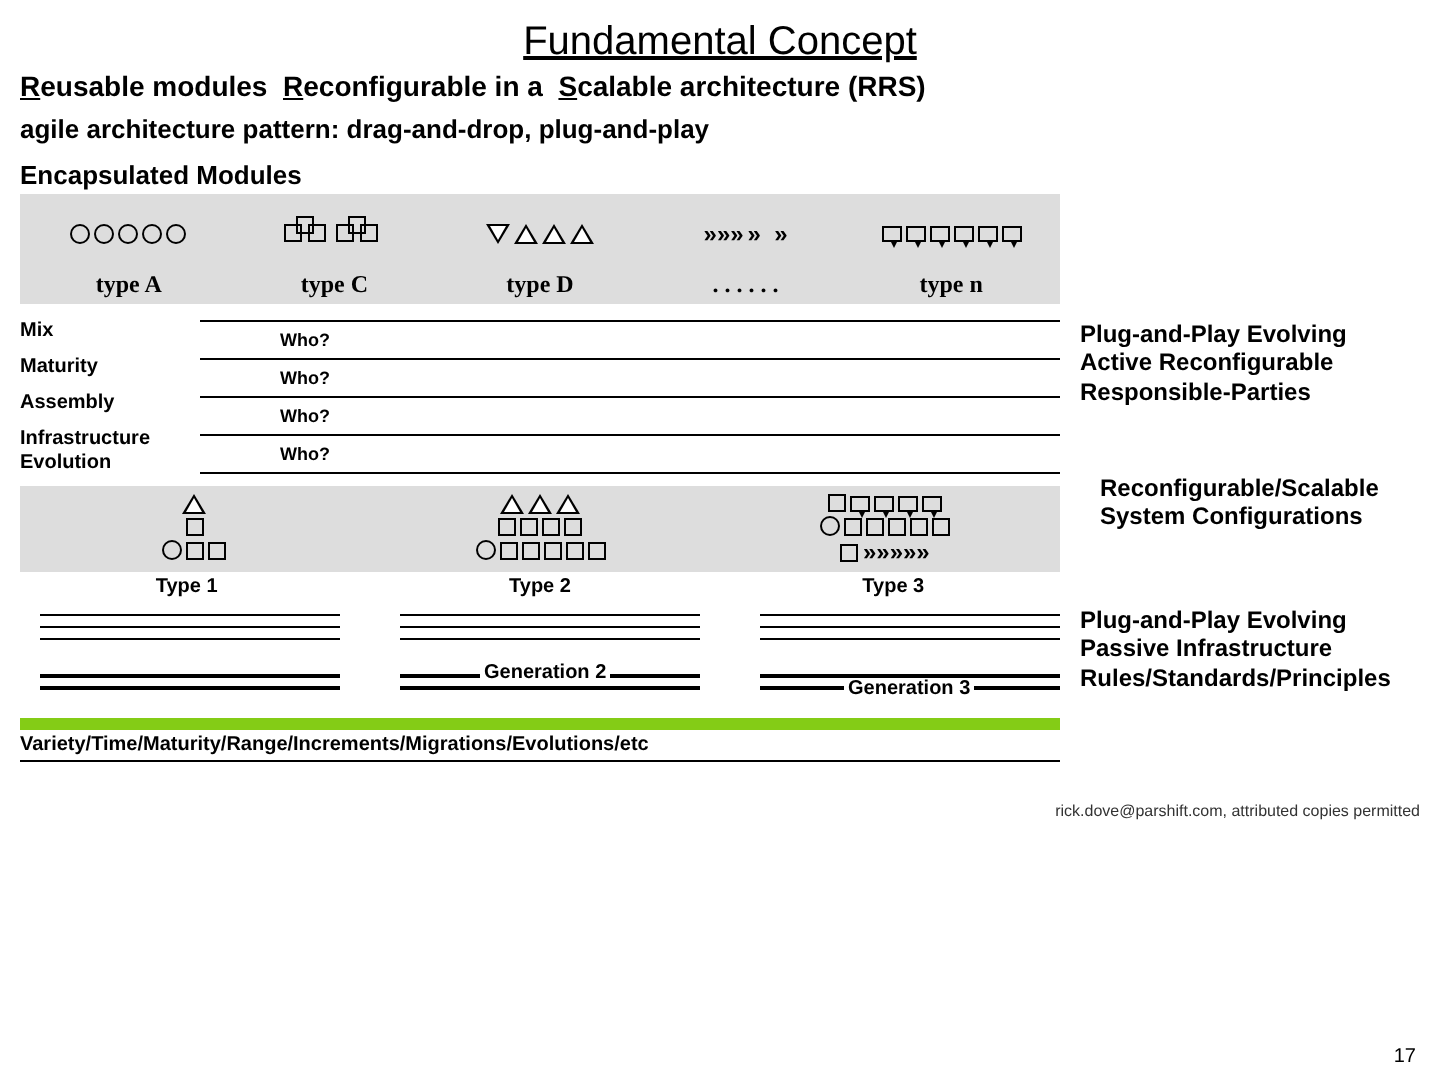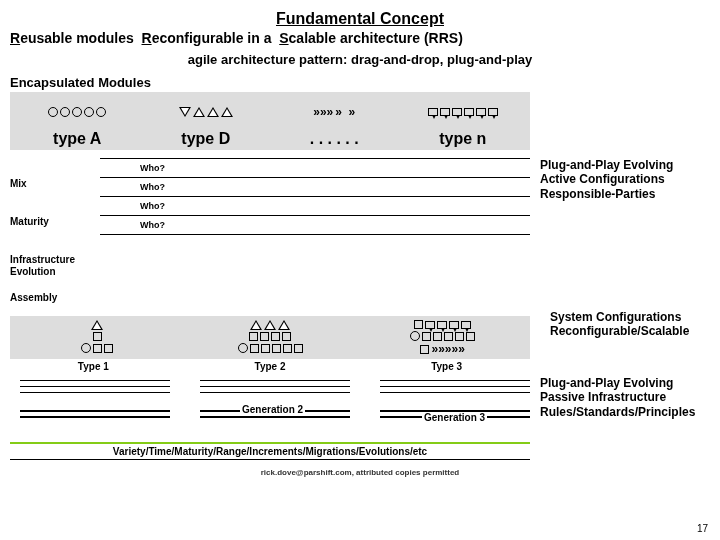--- a/index.html
+++ b/index.html
@@ -7,59 +7,59 @@
     margin: 0;
     padding: 8px 10px;
     font-family: Arial, Helvetica, sans-serif;
     font-size: 11px;
     color: #000;
     width: 720px;
     height: 540px;
     background: #fff;
     position: relative;
   }
-  .title { text-align: center; font-size: 16px; font-weight: bold; margin: 2px 0; }
+  .title { text-align: center; font-size: 20px; font-weight: normal; margin: 2px 0; }
   .title .underline { text-decoration: underline; }
   .subtitle { text-align: left; font-size: 14px; font-weight: bold; margin: 2px 0 6px; }
   .subtitle .u { text-decoration: underline; }
-  .subtitle2 { text-align: center; font-size: 13px; font-weight: bold; margin: 0 0 8px; }
+  .subtitle2 { font-size: 13px; font-weight: bold; margin: 0 0 8px; }
   .section-label { font-size: 13px; font-weight: bold; margin-bottom: 2px; }
   .row { display: flex; align-items: flex-start; gap: 10px; }
   .modules-band {
     background: #ddd;
     display: flex;
     gap: 6px;
     padding: 4px 6px 2px;
     flex: 0 0 520px;
   }
   .module-bin {
     flex: 1;
     display: flex;
     flex-direction: column;
     align-items: center;
   }
   .shapes-row { display: flex; flex-wrap: wrap; gap: 2px; justify-content: center; min-height: 32px; align-items: center; }
-  .bin-label { font-size: 16px; font-weight: bold; margin-top: 2px; }
+  .bin-label { font-size: 12px; font-weight: bold; margin-top: 2px; font-family: Liberation Serif, serif; }
   .shape { display: inline-block; }
   .circle { width: 10px; height: 10px; border: 1.5px solid #000; border-radius: 50%; }
   .square { width: 9px; height: 9px; border: 1.5px solid #000; }
   .squares-cluster { position: relative; width: 24px; height: 18px; }
   .squares-cluster .square { position: absolute; }
   .triangle-up { width: 0; height: 0; border-left: 6px solid transparent; border-right: 6px solid transparent; border-bottom: 10px solid #000; position: relative; }
   .triangle-up::after { content:""; position:absolute; left:-4px; top:2px; width:0; height:0; border-left:4px solid transparent; border-right:4px solid transparent; border-bottom:7px solid #fff; }
   .triangle-down { width: 0; height: 0; border-left: 6px solid transparent; border-right: 6px solid transparent; border-top: 10px solid #000; position: relative; }
   .triangle-down::after { content:""; position:absolute; left:-4px; bottom:2px; width:0; height:0; border-left:4px solid transparent; border-right:4px solid transparent; border-top:7px solid #fff; }
   .chevron { font-size: 12px; font-weight: bold; line-height: 1; }
   .callout { width: 10px; height: 8px; border: 1.5px solid #000; position: relative; }
   .callout::after { content:""; position:absolute; bottom:-4px; left:3px; width:0; height:0; border-left:2px solid transparent; border-right:2px solid transparent; border-top:4px solid #000; }
   .side-label { font-size: 12px; font-weight: bold; line-height: 1.2; }
   
   .infra-table { margin-top: 8px; display: flex; gap: 0; }
   .infra-left { flex: 0 0 90px; }
-  .infra-left div { font-size: 10px; font-weight: bold; height: 18px; line-height: 12px; margin-top: 20px; }
+  .infra-left div { font-size: 10px; font-weight: bold; height: 18px; line-height: 12px; }
   .infra-mid { flex: 0 0 430px; }
   .infra-line { border-top: 1px solid #000; height: 0; margin: 0; position: relative; }
   .infra-row { height: 18px; display: flex; align-items: center; }
   .who { font-size: 9px; font-weight: bold; margin-left: 40px; }
   .side-label2 { font-size: 12px; font-weight: bold; line-height: 1.2; flex: 1; padding-left: 10px; }
 
   .configs-band {
     background: #ddd;
     display: flex;
     gap: 10px;
@@ -77,29 +77,29 @@
     position: relative;
     margin-top: 4px;
   }
   .gen-line { position: absolute; border-top: 1px solid #000; height: 0; }
   .gen-label { position: absolute; font-size: 10px; font-weight: bold; background: #fff; padding: 0 2px; }
   .gen-pass-line { position: absolute; border-top: 2px solid #000; height: 0; }
   .rules-label { position: absolute; left: 530px; top: 0; font-size: 12px; font-weight: bold; line-height: 1.2; width: 170px; }
 
   .bottom-axis {
     width: 520px;
-    border-top: 2px solid #84cc16;
+    border-top: 6px solid #84cc16;
     border-bottom: 1px solid #000;
-    text-align: center;
+    text-align: left;
     font-size: 10px;
     font-weight: bold;
     padding: 2px 0;
-    margin-top: 10px;
-  }
-  .footer { text-align: center; font-size: 8px; margin-top: 8px; color: #333; font-weight: bold; }
+    margin-top: 0;
+  }
+  .footer { text-align: right; font-size: 8px; margin-top: 20px; color: #333; }
   .page-num { position: absolute; right: 12px; bottom: 6px; font-size: 10px; }
 </style>
 </head>
 <body>
 
 <div class="title">
   <span class="underline">Fundamental Concept</span>
 </div>
 <div class="subtitle">
   <span class="u">R</span><span>eusable modules</span>&nbsp;
@@ -117,20 +117,35 @@
         <span class="shape circle"></span>
         <span class="shape circle"></span>
         <span class="shape circle"></span>
         <span class="shape circle"></span>
         <span class="shape circle"></span>
       </div>
       <div class="bin-label">type A</div>
     </div>
     <div class="module-bin">
       <div class="shapes-row">
+        <span class="squares-cluster">
+          <span class="square" style="left:0;top:4px;"></span>
+          <span class="square" style="left:6px;top:0;"></span>
+          <span class="square" style="left:12px;top:4px;"></span>
+        </span>
+        <span class="squares-cluster">
+          <span class="square" style="left:0;top:4px;"></span>
+          <span class="square" style="left:6px;top:0;"></span>
+          <span class="square" style="left:12px;top:4px;"></span>
+        </span>
+      </div>
+      <div class="bin-label">type C</div>
+    </div>
+    <div class="module-bin">
+      <div class="shapes-row">
         <span class="shape triangle-down"></span>
         <span class="shape triangle-up"></span>
         <span class="shape triangle-up"></span>
         <span class="shape triangle-up"></span>
       </div>
       <div class="bin-label">type D</div>
     </div>
     <div class="module-bin">
       <div class="shapes-row">
         <span class="chevron">»»»</span>
@@ -149,24 +164,24 @@
       </div>
       <div class="bin-label">type n</div>
     </div>
   </div>
 </div>
 
 <div class="row infra-table">
   <div class="infra-left">
     <div>Mix</div>
     <div>Maturity</div>
+    <div>Assembly</div>
     <div>
       <span>Infrastructure</span><br><span>Evolution</span>
     </div>
-    <div>Assembly</div>
   </div>
   <div class="infra-mid">
     <div class="infra-line"></div>
     <div class="infra-row">
         <span class="who">Who?</span>
       </div>
     <div class="infra-line"></div>
     <div class="infra-row">
         <span class="who">Who?</span>
       </div>
@@ -175,21 +190,21 @@
         <span class="who">Who?</span>
       </div>
     <div class="infra-line"></div>
     <div class="infra-row">
         <span class="who">Who?</span>
       </div>
     <div class="infra-line"></div>
   </div>
   <div class="side-label2">
     <div>Plug-and-Play Evolving</div>
-    <div>Active Configurations</div>
+    <div>Active Reconfigurable</div>
     <div>Responsible-Parties</div>
   </div>
 </div>
 
 <div class="row">
   <div class="configs-band">
     <div class="config-col">
       <div class="config-line">
           <span class="shape triangle-up"></span>
         </div>
@@ -239,22 +254,22 @@
         <span class="shape square"></span>
         <span class="shape square"></span>
       </div>
       <div class="config-line">
         <span class="shape square"></span>
         <span class="chevron">»»»»»</span>
       </div>
     </div>
   </div>
   <div class="side-label" style="flex:1;padding-left:10px;">
+    <div>Reconfigurable/Scalable</div>
     <div>System Configurations</div>
-    <div>Reconfigurable/Scalable</div>
   </div>
 </div>
 
 <div class="type-label-row">
   <span>Type 1</span>
   <span>Type 2</span>
   <span>Type 3</span>
 </div>
 
 <div style="position:relative;">

